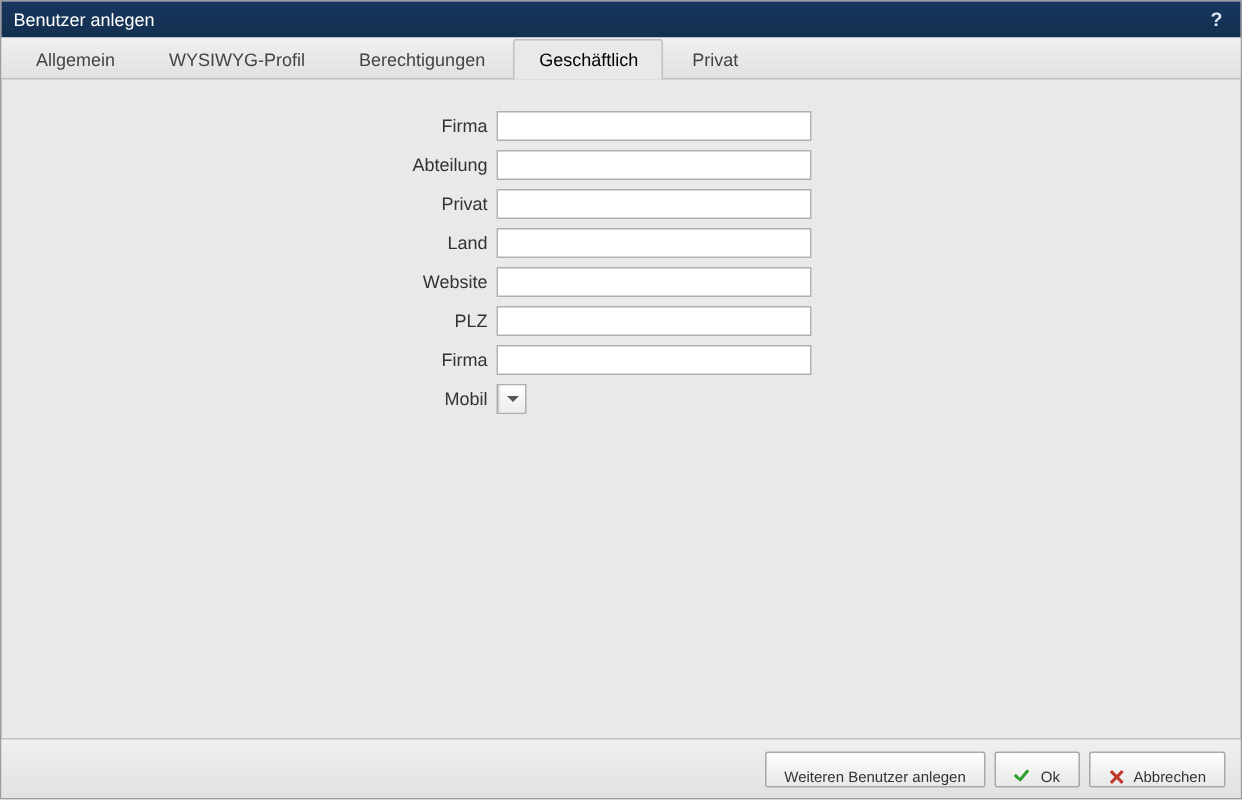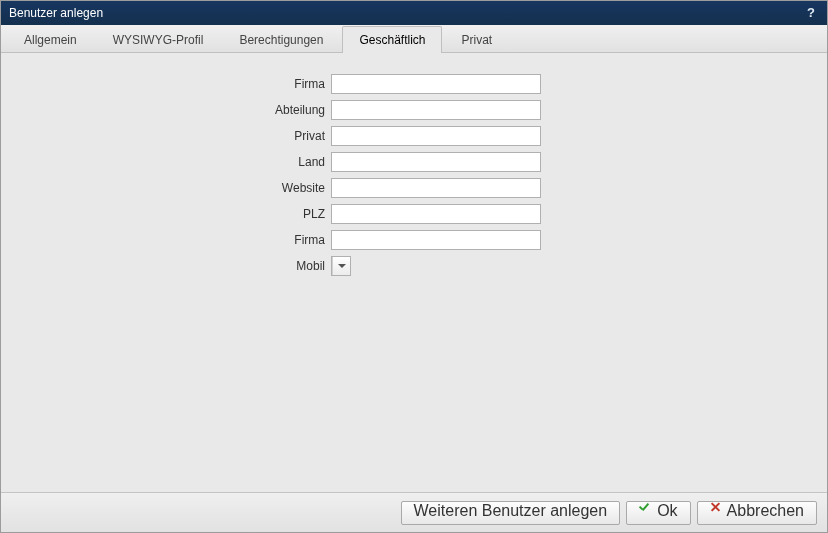--- a/index.html
+++ b/index.html
@@ -110,22 +110,22 @@
     border-top: 1px solid #c4c4c4;
     display: flex; align-items: center; justify-content: flex-end;
     padding: 0 10px; gap: 6px;
   }
   .btn {
     height: 24px;
     padding: 0 12px;
     background: linear-gradient(#fdfdfd,#e8e8e8);
     border: 1px solid #a9a9a9;
     border-radius: 2px;
-    display: inline-flex; align-items: flex-start; gap: 6px;
-    font-size: 16px; color: #333; cursor: pointer;
+    display: inline-flex; align-items: flex-end; gap: 6px;
+    font-size: 10px; color: #333; cursor: pointer;
   }
   .icon-ok {
     width: 12px; height: 12px; position: relative;
   }
   .icon-ok::before {
     content: ""; position: absolute;
     left: 0; top: 5px;
     width: 4px; height: 2px;
     background: #2e9e2e; transform: rotate(45deg);
   }

